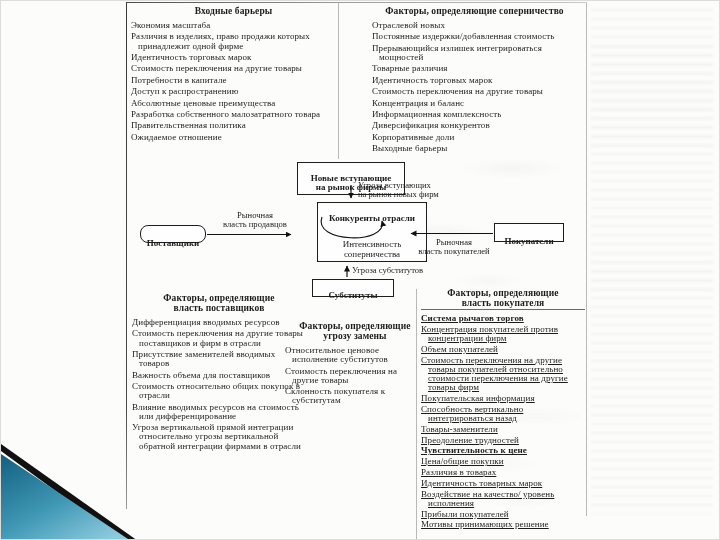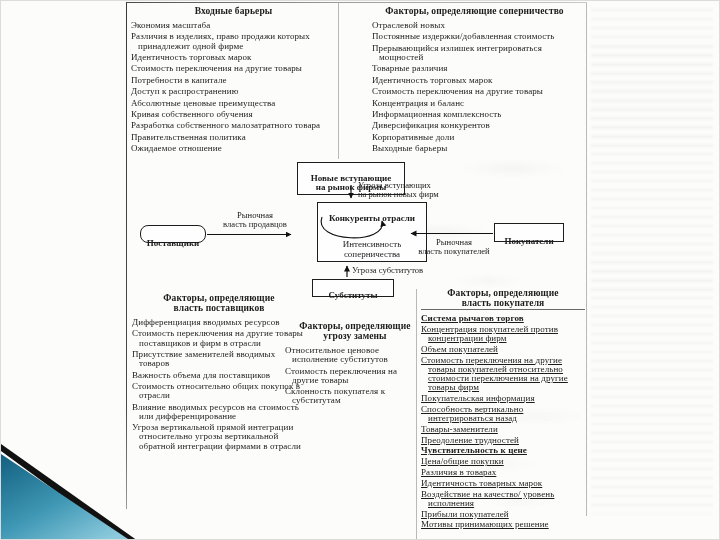--- a/index.html
+++ b/index.html
@@ -71,21 +71,20 @@
 <div class="col" style="left:130px;top:5px;width:205px;">
   <div class="col-title">Входные барьеры</div>
   <div>
       <div class="li">Экономия масштаба</div>
       <div class="li">Различия в изделиях, право продажи которых принадлежит одной фирме</div>
       <div class="li">Идентичность торговых марок</div>
       <div class="li">Стоимость переключения на другие товары</div>
       <div class="li">Потребности в капитале</div>
       <div class="li">Доступ к распространению</div>
       <div class="li">Абсолютные ценовые преимущества</div>
-      <div class="li">Кривая собственного обучения</div>
       <div class="li">Разработка собственного малозатратного товара</div>
       <div class="li">Правительственная политика</div>
       <div class="li">Ожидаемое отношение</div>
     </div>
 </div>
 
 <div class="col" style="left:364px;top:5px;width:219px;">
   <div class="col-title">Факторы, определяющие соперничество</div>
   <div style="padding-left:7px;">
       <div class="li">Отраслевой новых</div>

